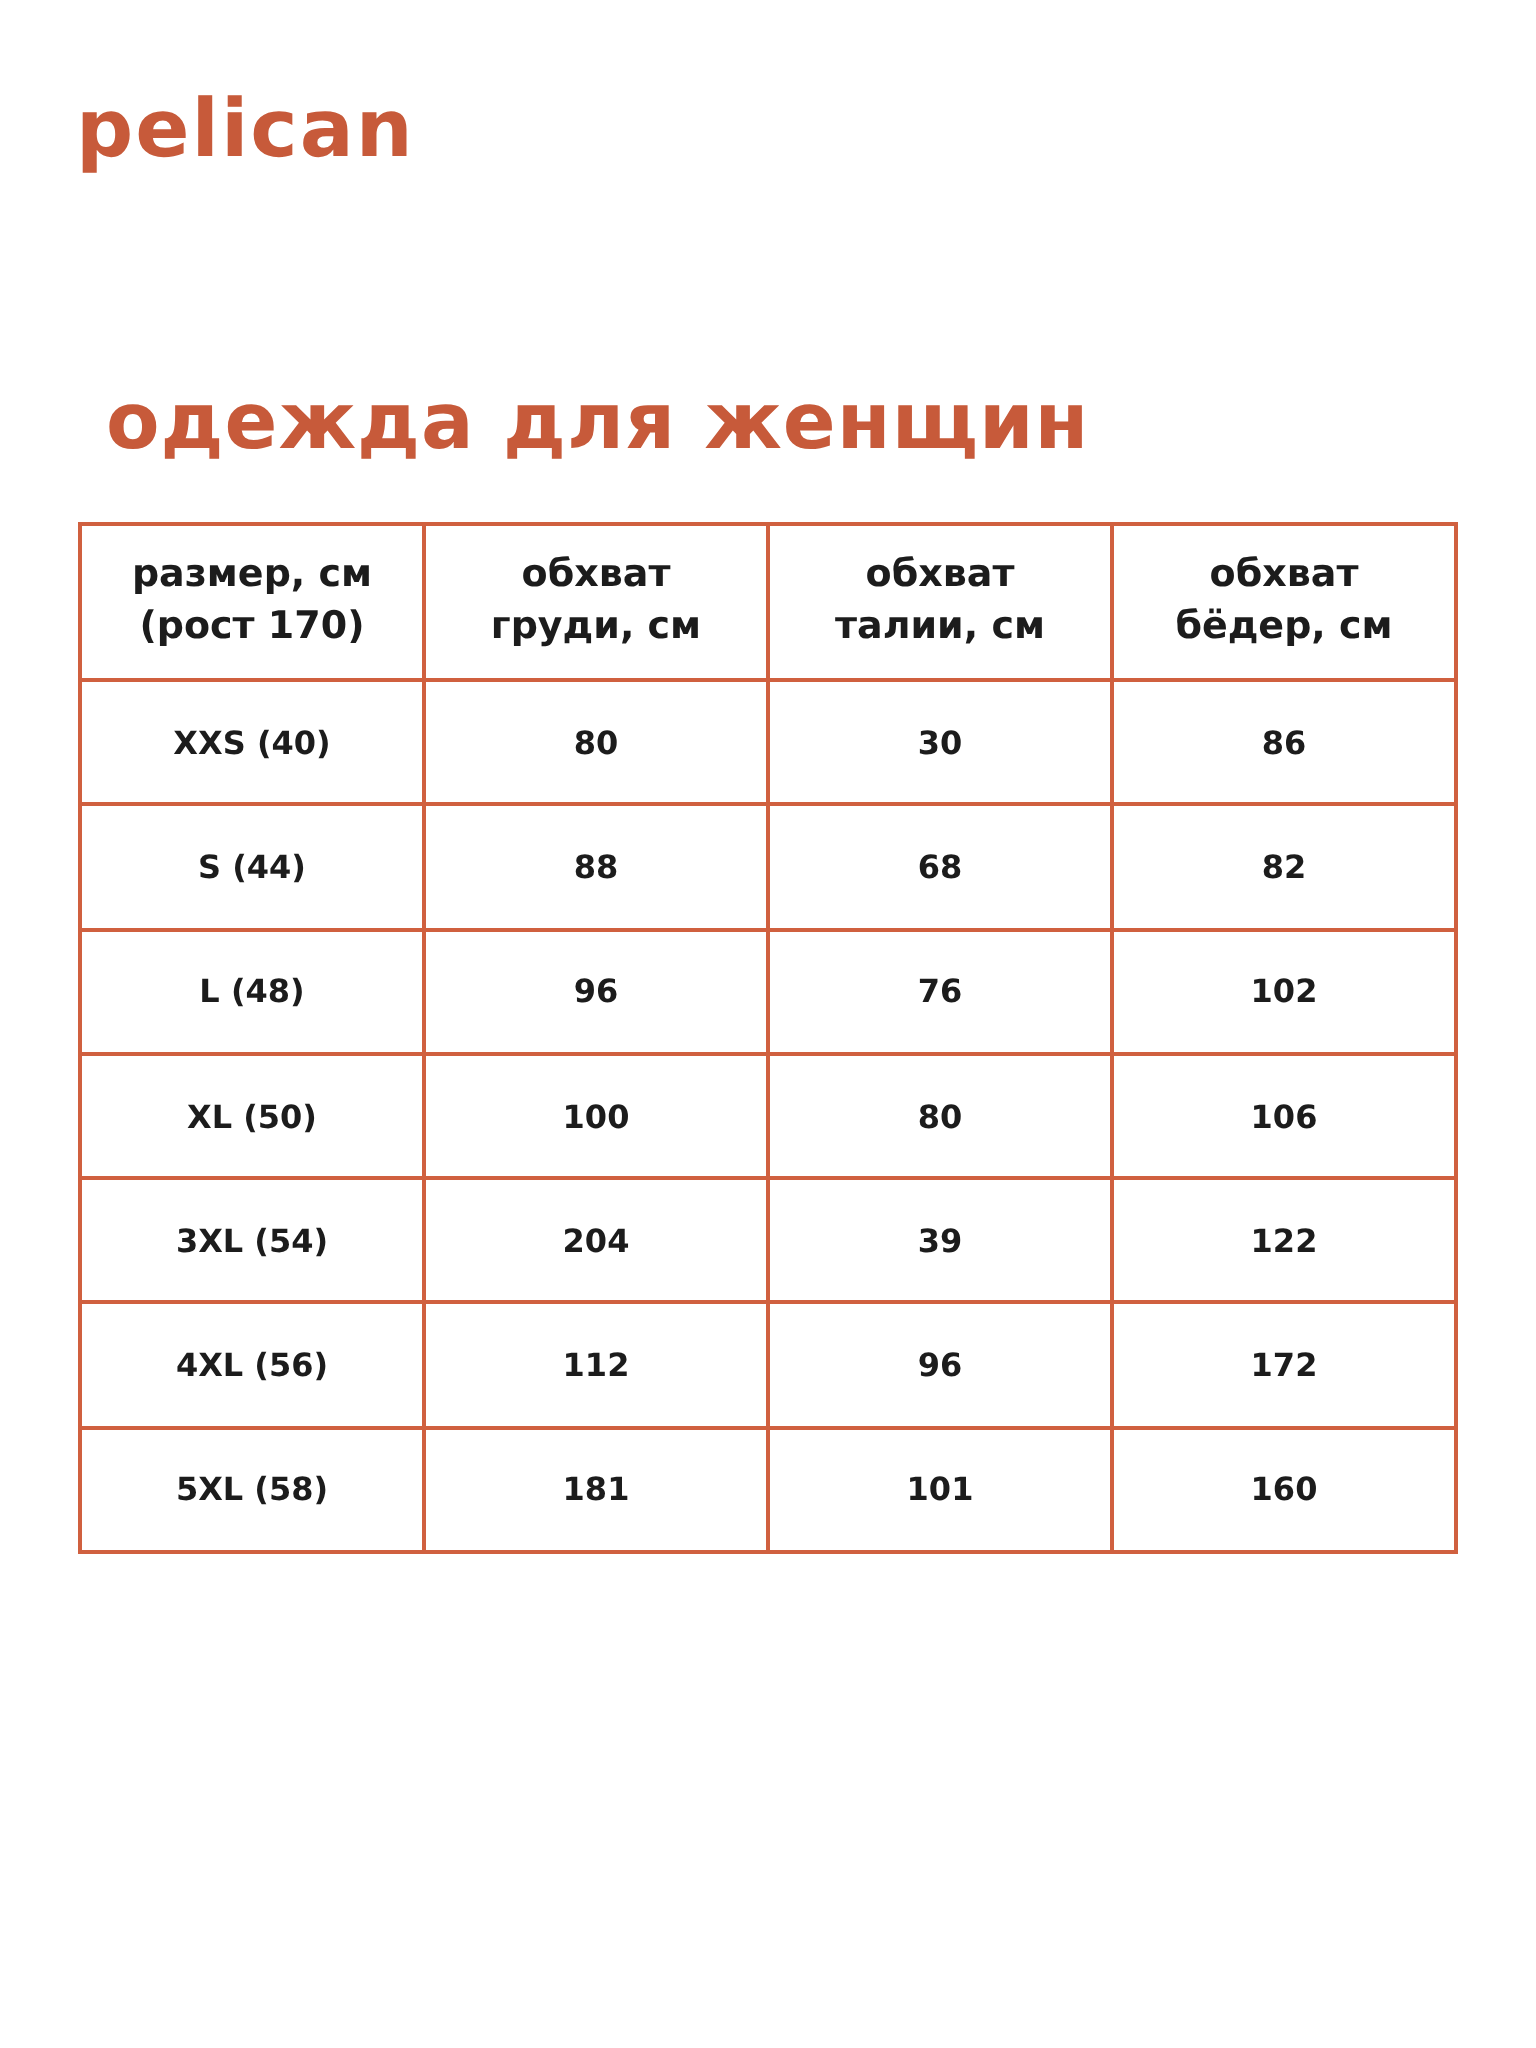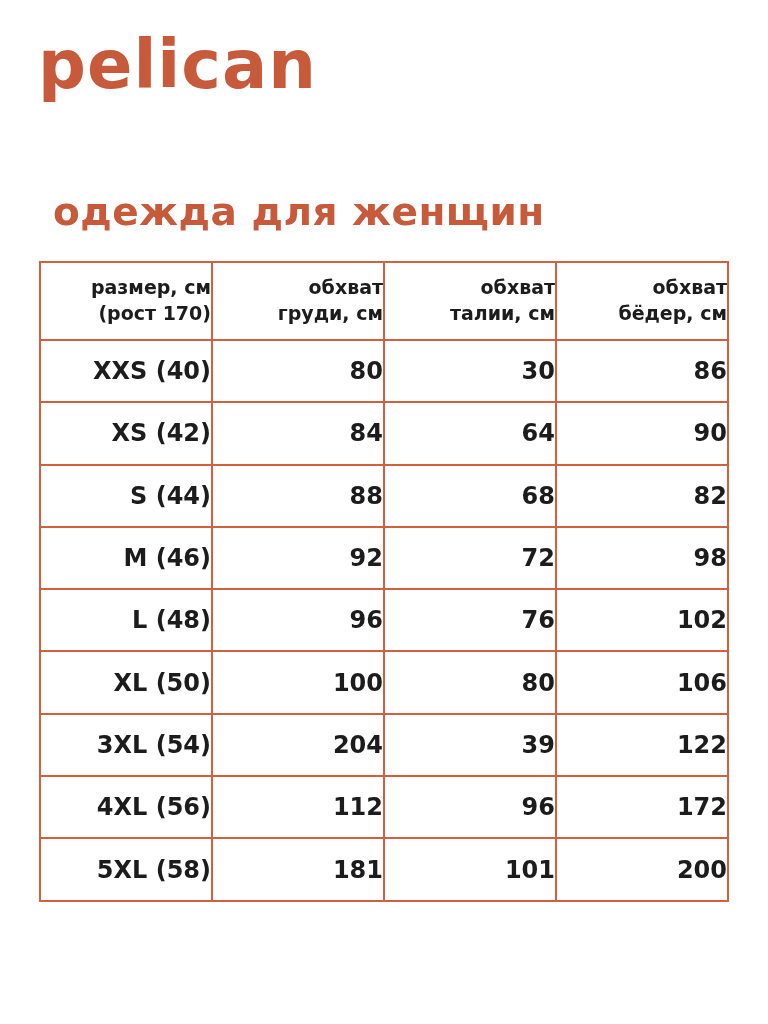--- a/index.html
+++ b/index.html
@@ -11,22 +11,22 @@
   html,body{margin:0;padding:0;}
   body{
     width:768px;height:1024px;
     background:#ffffff;
     font-family:"DejaVu Sans","Liberation Sans",sans-serif;
     position:relative;
     overflow:hidden;
   }
   .logo{
     position:absolute;
-    left:38px;top:26px;
-    font-size:67px;
+    left:38px;top:42px;
+    font-size:40px;
     font-weight:bold;
     letter-spacing:1px;
     color:var(--accent);
   }
   .page-title{
     position:absolute;
     left:40px;top:176px;
     margin:13px;
     font-size:39px;
     font-weight:bold;
@@ -36,35 +36,35 @@
   table.size-table{
     position:absolute;
     left:39px;top:261px;
     width:690px;
     border-collapse:collapse;
     table-layout:fixed;
   }
   .size-table th,
   .size-table td{
     border:2px solid var(--border);
-    text-align:right;
+    text-align:center;
     vertical-align:middle;
     font-weight:bold;
     color:var(--text);
     padding:0;
   }
   .size-table th{
     height:78px;
     font-size:19px;
     line-height:1.35;
     white-space:pre-line;
   }
   .size-table td{
     height:62.3px;
-    font-size:24px;
+    font-size:16px;
   }
 </style>
 </head>
 <body>
 
 <div class="page">
   <div class="logo">pelican</div>
 
   <h1 class="page-title">одежда для женщин</h1>
 
@@ -82,36 +82,24 @@
       </tr>
     </thead>
     <tbody>
         <tr>
           <td>XXS (40)</td>
           <td>80</td>
           <td>30</td>
           <td>86</td>
         </tr>
         <tr>
-          <td>XS (42)</td>
-          <td>84</td>
-          <td>64</td>
-          <td>90</td>
-        </tr>
-        <tr>
           <td>S (44)</td>
           <td>88</td>
           <td>68</td>
           <td>82</td>
-        </tr>
-        <tr>
-          <td>M (46)</td>
-          <td>92</td>
-          <td>72</td>
-          <td>98</td>
         </tr>
         <tr>
           <td>L (48)</td>
           <td>96</td>
           <td>76</td>
           <td>102</td>
         </tr>
         <tr>
           <td>XL (50)</td>
           <td>100</td>
@@ -127,17 +115,17 @@
         <tr>
           <td>4XL (56)</td>
           <td>112</td>
           <td>96</td>
           <td>172</td>
         </tr>
         <tr>
           <td>5XL (58)</td>
           <td>181</td>
           <td>101</td>
-          <td>200</td>
+          <td>160</td>
         </tr>
       </tbody>
   </table>
 </div>
 
 </body></html>

